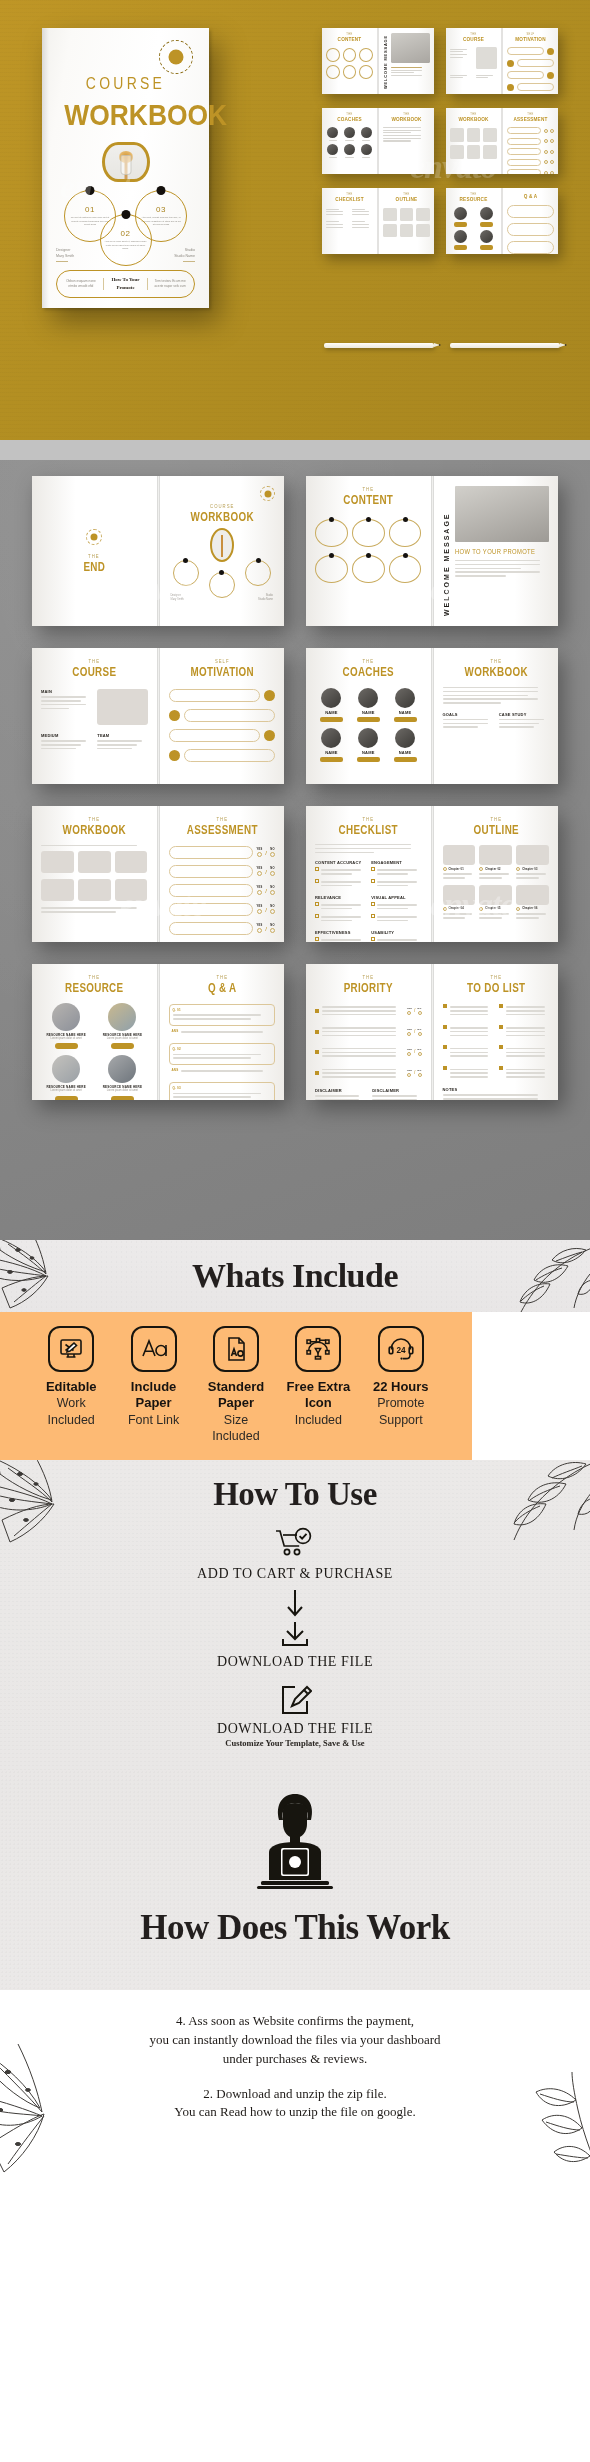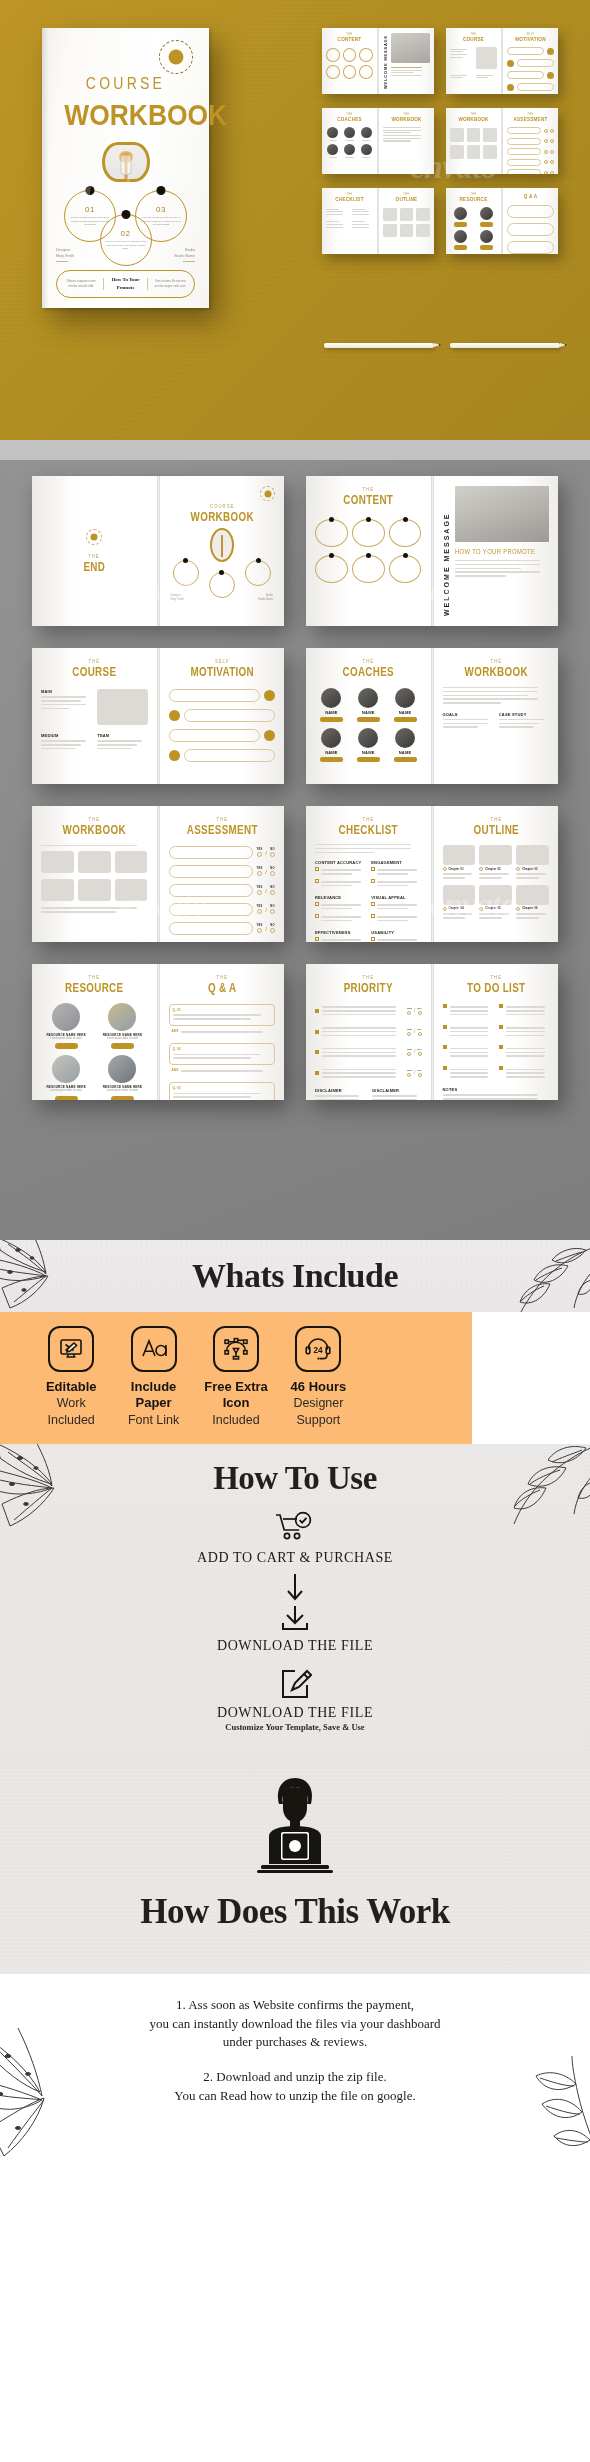--- a/index.html
+++ b/index.html
@@ -1369,20 +1369,32 @@
       <svg width="28" height="26" viewBox="0 0 28 26" fill="none" stroke="#17150f" stroke-width="1.6">
         <path d="M3 20L9 5l6 15M5.3 15.2h7.4"></path>
         <circle cx="21" cy="14.5" r="5"></circle>
         <path d="M26 9v11"></path>
       </svg>
     </div>
     <div class="f1">Include Paper</div>
     <div class="f2">Font Link</div>
   </div>
 
+  <div class="feat">
+    <div class="ibox">
+      <svg width="24" height="26" viewBox="0 0 24 26" fill="none" stroke="#17150f" stroke-width="1.6">
+        <path d="M5 2h10l5 5v17H5z"></path>
+        <path d="M15 2v5h5"></path>
+        <path d="M7.5 20L10 13l2.5 7M8.4 17.8h3.2"></path>
+        <circle cx="16.5" cy="17.5" r="2.6"></circle>
+      </svg>
+    </div>
+    <div class="f1">Standerd Paper</div>
+    <div class="f2">Size Included</div>
+  </div>
 
   <div class="feat">
     <div class="ibox">
       <svg width="26" height="26" viewBox="0 0 26 26" fill="none" stroke="#17150f" stroke-width="1.5">
         <rect x="2" y="4" width="3.4" height="3.4"></rect>
           <rect x="11.3" y="2.6" width="3.4" height="3.4"></rect>
           <rect x="20.6" y="4" width="3.4" height="3.4"></rect>
         <rect x="2" y="14.6" width="3.4" height="3.4"></rect>
           <rect x="20.6" y="14.6" width="3.4" height="3.4"></rect>
         <path d="M5.4 5.7h5.9M14.7 4.3h5.9"></path>
@@ -1400,22 +1412,22 @@
     <div class="ibox">
       <svg width="28" height="26" viewBox="0 0 28 26" fill="none" stroke="#17150f" stroke-width="1.6">
         <path d="M4.5 13.5v-1a9.5 9.5 0 0119 0v1"></path>
         <rect x="2.2" y="11" width="3.6" height="6.6" rx="1.2"></rect>
         <rect x="22.2" y="11" width="3.6" height="6.6" rx="1.2"></rect>
         <path d="M23 17.6v1.6c0 2-1.8 3.4-4 3.4h-3.2"></path>
         <circle cx="14.5" cy="22.6" r="1.1" fill="#17150f" stroke="none"></circle>
         <text x="14" y="17.4" font-size="8.2" font-family="Liberation Sans, sans-serif" font-weight="700" text-anchor="middle" fill="#17150f" stroke="none">24</text>
       </svg>
     </div>
-    <div class="f1">46 Hours</div>
-    <div class="f2">Designer Support</div>
+    <div class="f1">22 Hours</div>
+    <div class="f2">Promote Support</div>
   </div>
 
 </section>
 
 <section class="howto">
   <div class="floral" style="left:-14px;top:-6px">
     <svg width="120" height="100" viewBox="0 0 120 100" fill="none" stroke="#2a2724" stroke-width="1">
       <path d="M12 6 C34 16 54 30 66 46 C50 42 30 32 14 20 Z"></path>
       <path d="M2 30 C26 36 50 42 66 50 C46 58 22 58 4 50 Z"></path>
       <path d="M16 66 C36 56 54 50 68 50 C58 66 42 80 24 88 Z"></path>
@@ -1529,21 +1541,21 @@
       <path d="M78 30 C66 18 50 16 38 22 C46 36 62 40 78 30 Z"></path>
       <path d="M84 58 C72 44 56 42 44 50 C54 64 70 68 84 58 Z"></path>
       <path d="M92 86 C80 74 66 74 56 82 C66 94 80 94 92 86 Z"></path>
       <path d="M42 24 C54 28 66 32 76 32"></path>
       <path d="M48 52 C60 56 72 60 82 60"></path>
       <path d="M58 84 C70 86 82 88 90 88"></path>
     </svg>
   </div>
 
   <p>
-    <span>1. Ass soon as Website confirms the payment,</span><br>
+    <span>4. Ass soon as Website confirms the payment,</span><br>
     <span>you can instantly download the files via your dashboard</span><br>
     <span>under purchases &amp; reviews.</span>
   </p>
   <div class="gap"></div>
   <p>
     <span>2. Download and unzip the zip file.</span><br>
     <span>You can Read how to unzip the file on google.</span>
   </p>
 </section>
 

